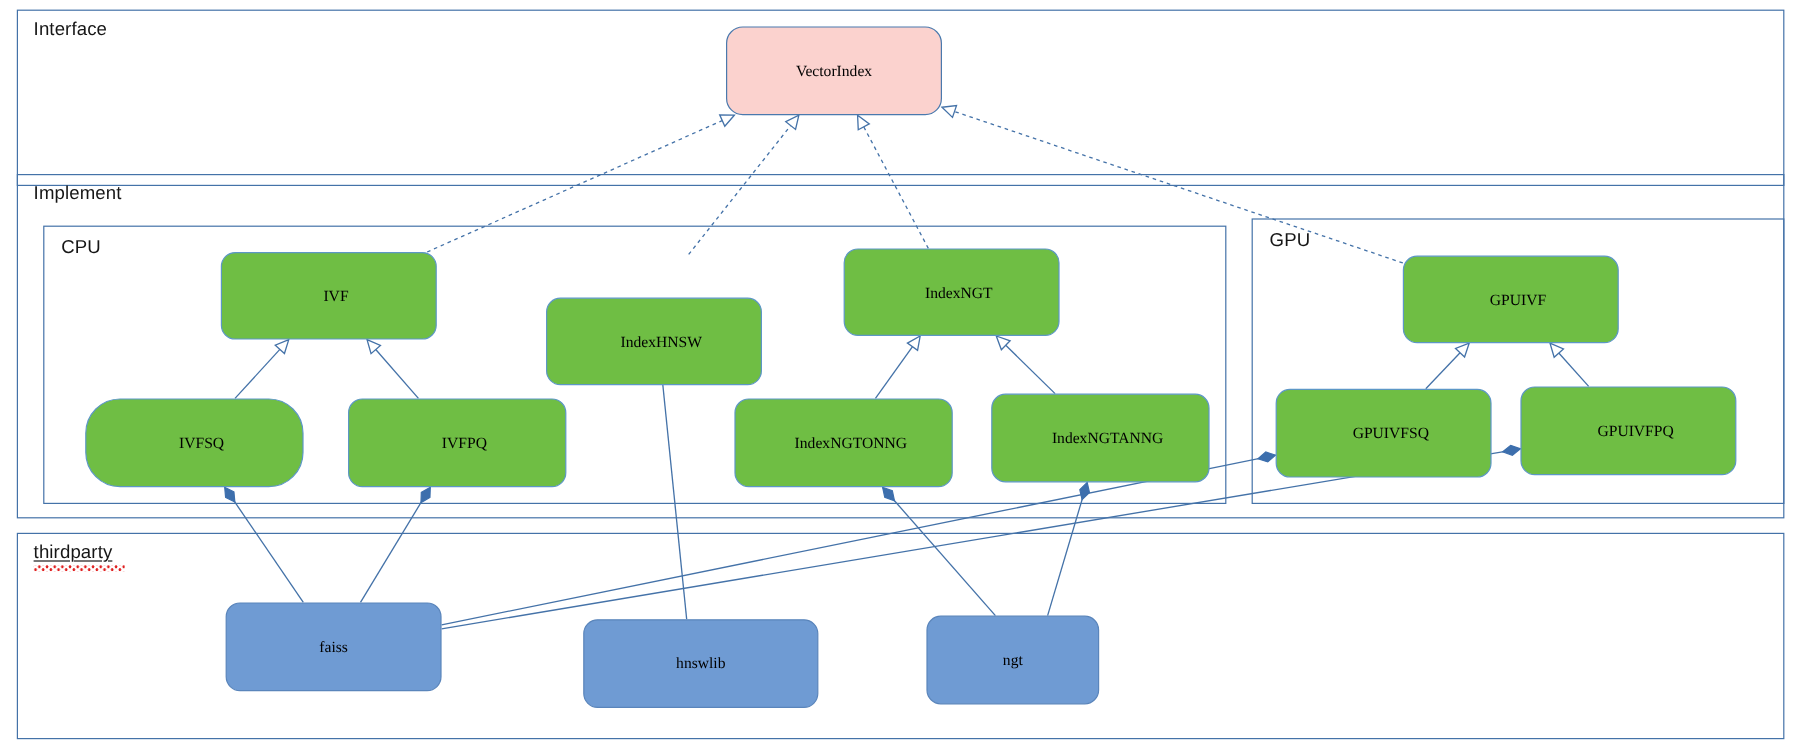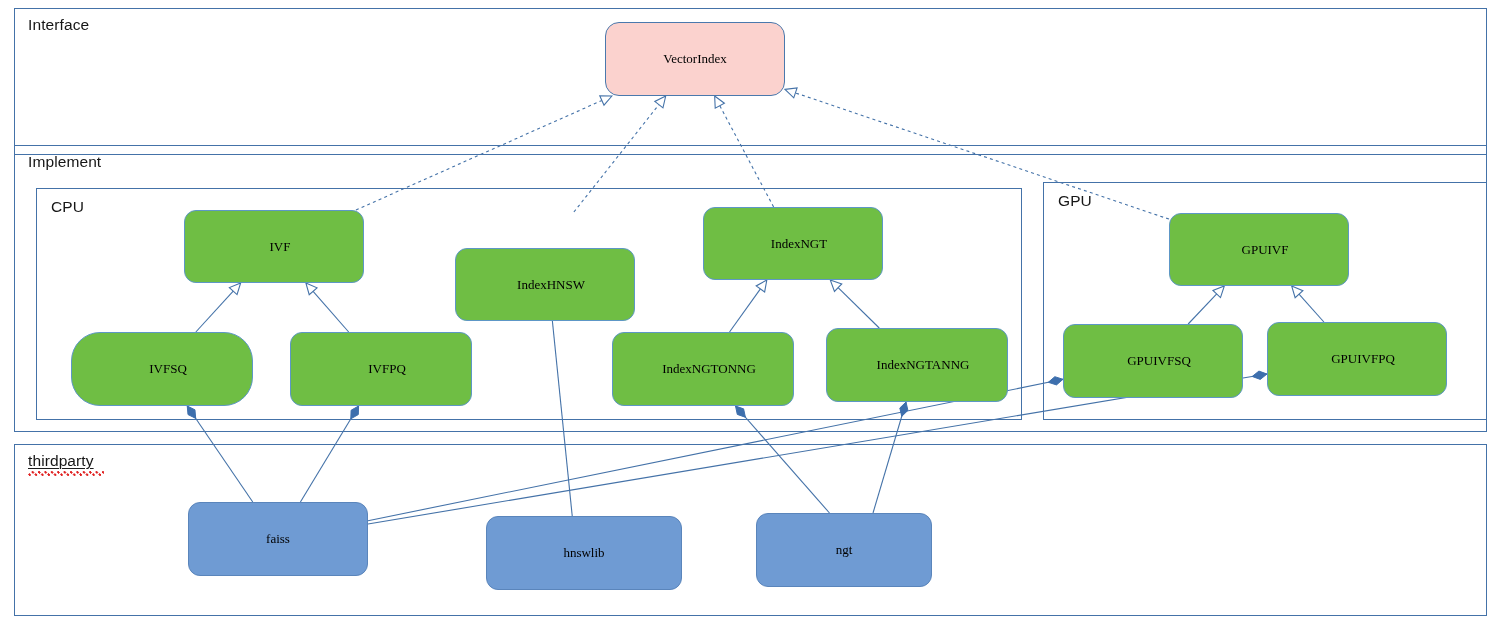--- a/index.html
+++ b/index.html
@@ -205,16 +205,16 @@
       <div class="node impl" style="left: 703px; top: 207px; width: 180px; height: 73px;">IndexNGT</div>
       <div class="node impl" style="left: 71px; top: 332px; width: 182px; height: 74px; border-radius: 29px;">IVFSQ</div>
       <div class="node impl" style="left: 290px; top: 332px; width: 182px; height: 74px;">IVFPQ</div>
       <div class="node impl" style="left: 612px; top: 332px; width: 182px; height: 74px;">IndexNGTONNG</div>
       <div class="node impl" style="left: 826px; top: 328px; width: 182px; height: 74px;">IndexNGTANNG</div>
       <div class="node impl" style="left: 1169px; top: 213px; width: 180px; height: 73px;">GPUIVF</div>
       <div class="node impl" style="left: 1063px; top: 324px; width: 180px; height: 74px;">GPUIVFSQ</div>
       <div class="node impl" style="left: 1267px; top: 322px; width: 180px; height: 74px;">GPUIVFPQ</div>
       <div class="node thirdparty" style="left: 188px; top: 502px; width: 180px; height: 74px;">faiss</div>
       <div class="node thirdparty" style="left: 486px; top: 516px; width: 196px; height: 74px;">hnswlib</div>
-      <div class="node thirdparty" style="left: 756px; top: 513px; width: 176px; height: 74px;">ngt</div>
+      <div class="node thirdparty" style="left: 772px; top: 513px; width: 144px; height: 74px;">ngt</div>
     </div>
 
 </div>
 
 </body></html>

